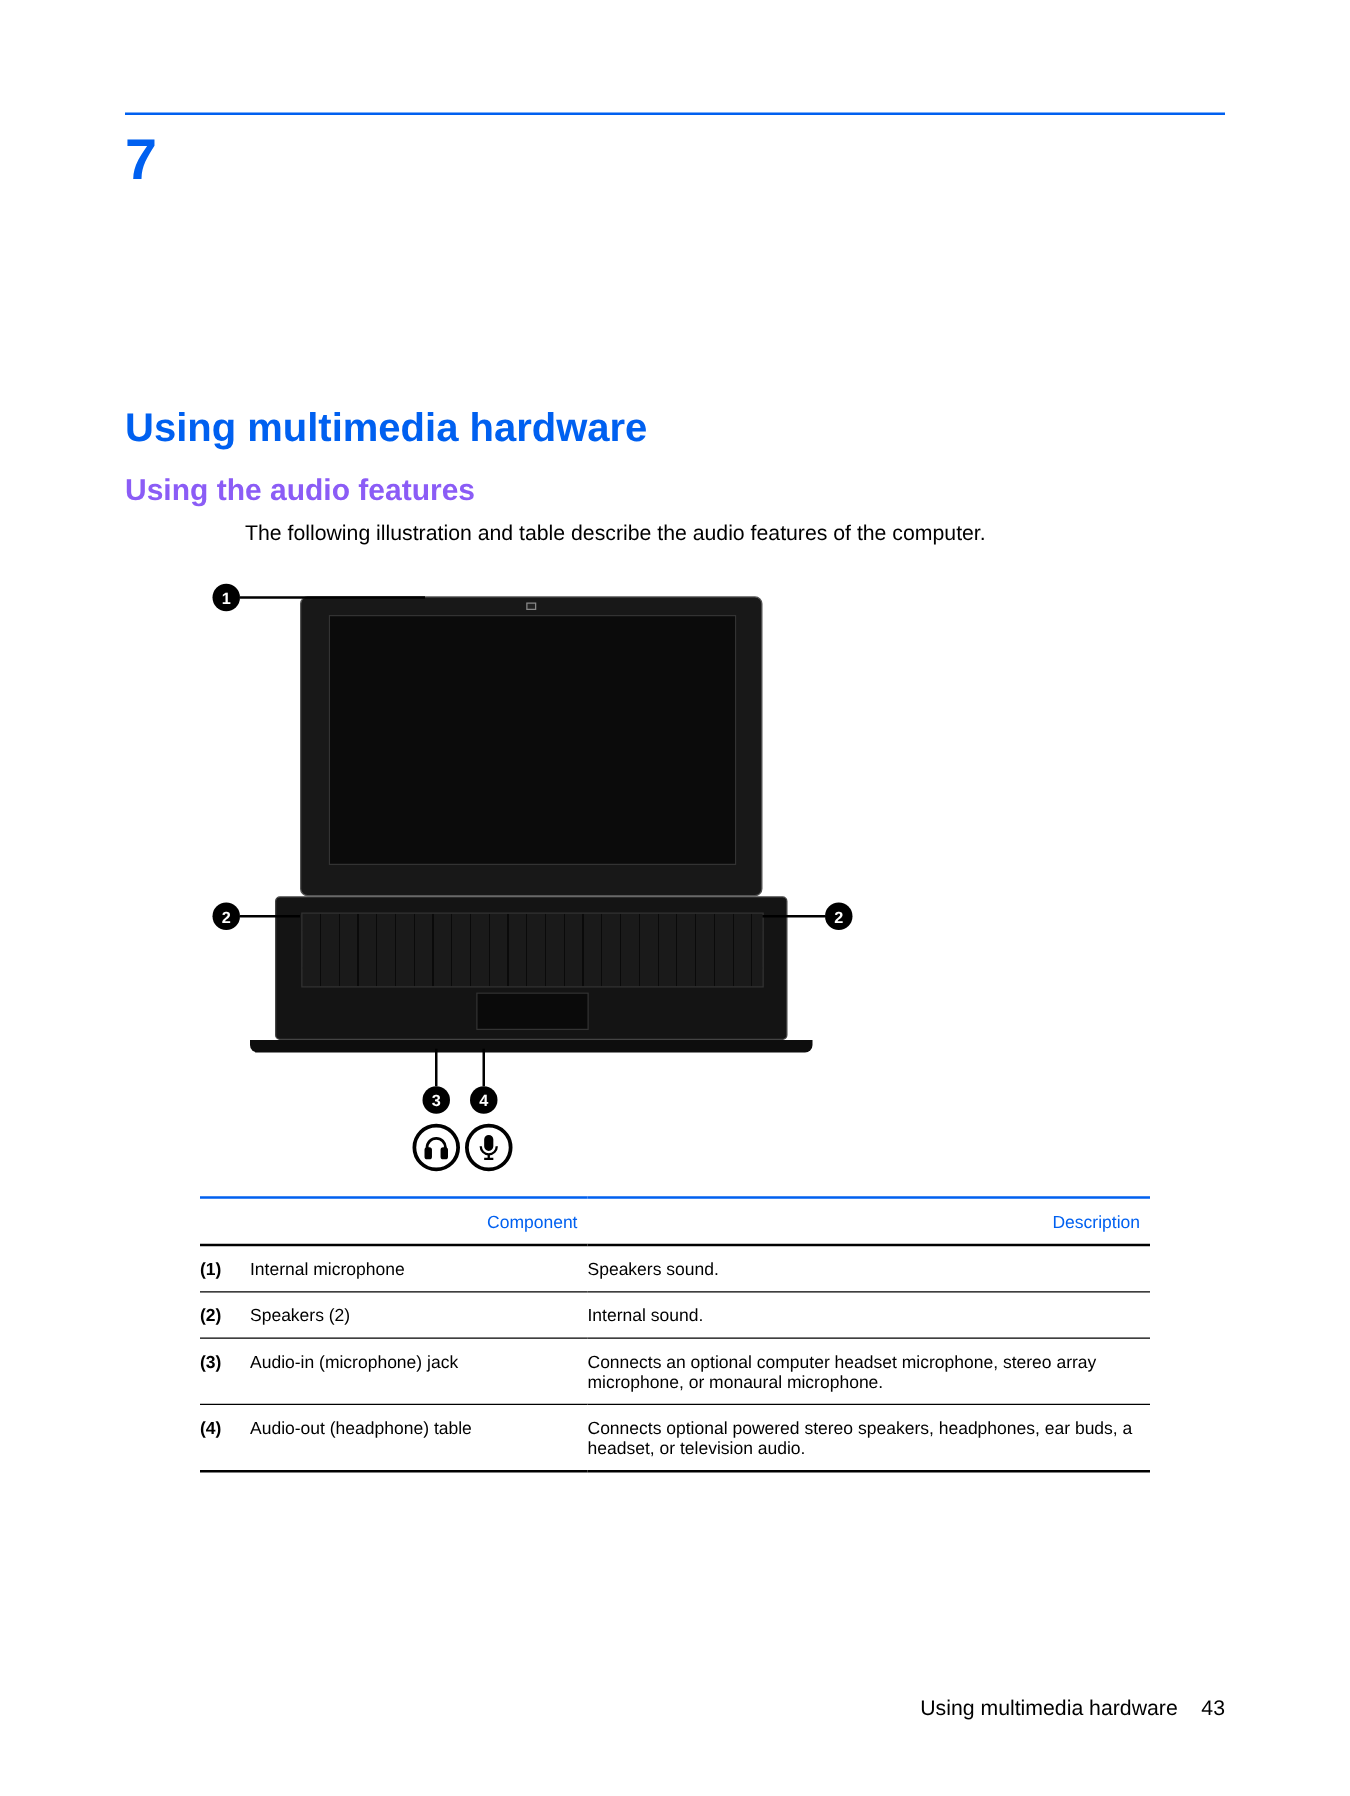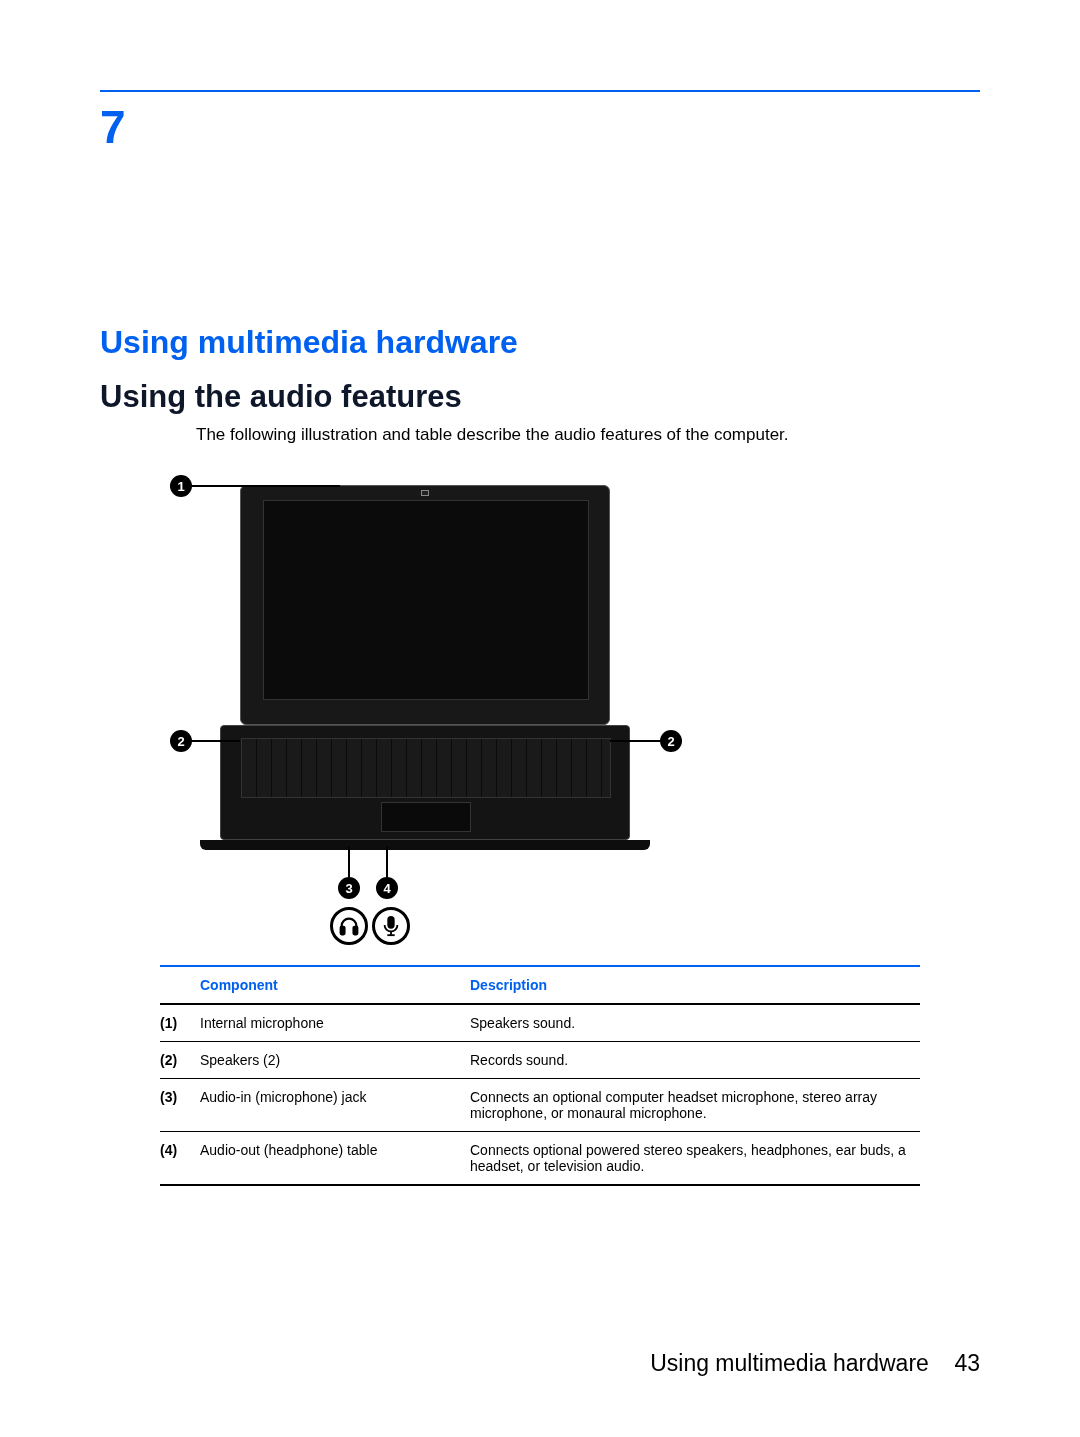--- a/index.html
+++ b/index.html
@@ -24,22 +24,22 @@
       gap: 50px;
       margin-bottom: 170px;
     }
     .section-heading {
       color: #0060f0;
       font-size: 32px;
       font-weight: bold;
       margin-bottom: 18px;
     }
     .subsection-heading {
-      color: #0f172a;
-      font-size: 31px;
+      color: #8b5cf6;
+      font-size: 24px;
       font-weight: bold;
       margin-bottom: 10px;
     }
     .body-text {
       font-size: 17px;
       margin-left: 96px;
       margin-bottom: 20px;
     }
     .illustration {
       margin-left: 60px;
@@ -147,39 +147,39 @@
     
     .comp-table {
       margin-left: 60px;
       width: 760px;
       border-top: 2px solid #0060f0;
       border-bottom: 2px solid #000;
       border-collapse: collapse;
       font-size: 14px;
     }
     .comp-table th {
-      text-align: left;
+      text-align: right;
       color: #0060f0;
-      font-weight: bold;
+      font-weight: normal;
       padding: 10px 8px 10px 0;
       border-bottom: 2px solid #000;
     }
     .comp-table td {
       padding: 10px 8px 10px 0;
       vertical-align: top;
       border-bottom: 1px solid #000;
     }
     .comp-table tr:last-child td { border-bottom: none; }
     .col-idx { width: 40px; font-weight: bold; }
     .col-comp { width: 270px; }
     .footer {
       position: absolute;
       bottom: 60px;
       right: 100px;
-      font-size: 23px;
+      font-size: 17px;
     }
   </style>
 </head>
 <body>
 
 <div class="top-rule"></div>
 
 <div class="chapter-heading">
   <span>7</span>
 </div>
@@ -243,21 +243,21 @@
   </thead>
   <tbody>
     <tr>
       <td class="col-idx">(1)</td>
       <td>Internal microphone</td>
       <td>Speakers sound.</td>
     </tr>
     <tr>
       <td class="col-idx">(2)</td>
       <td>Speakers (2)</td>
-      <td>Records sound.</td>
+      <td>Internal sound.</td>
     </tr>
     <tr>
       <td class="col-idx">(3)</td>
       <td>Audio-in (microphone) jack</td>
       <td>Connects an optional computer headset microphone, stereo array microphone, or monaural microphone.</td>
     </tr>
     <tr>
       <td class="col-idx">(4)</td>
       <td>Audio-out (headphone) table</td>
       <td>Connects optional powered stereo speakers, headphones, ear buds, a headset, or television audio.</td>

